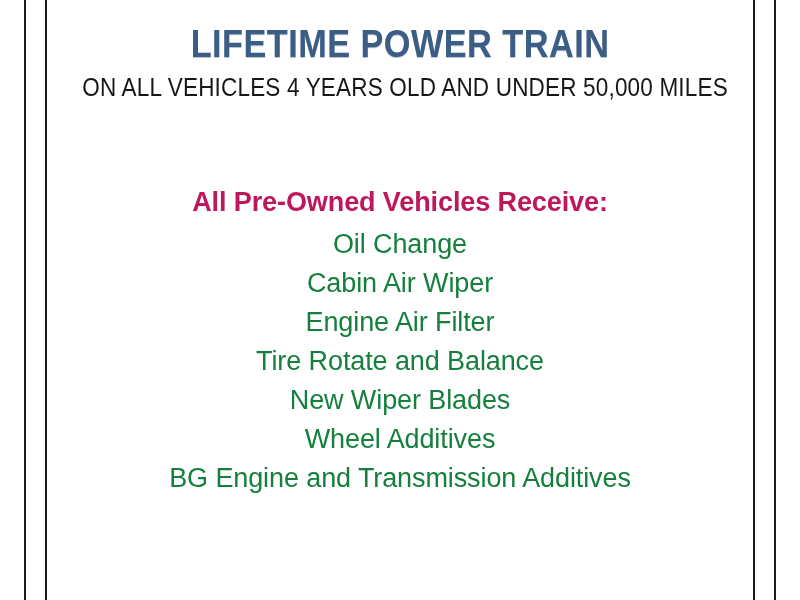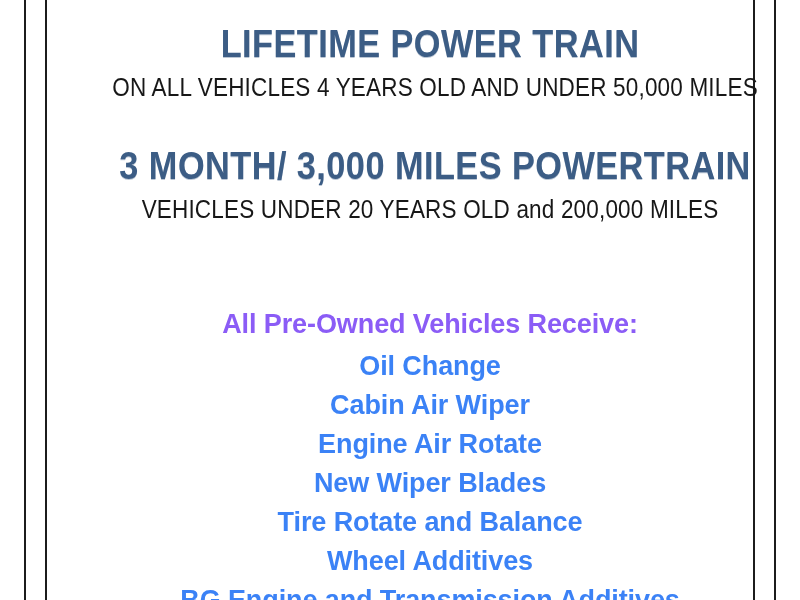--- a/index.html
+++ b/index.html
@@ -32,21 +32,20 @@
   .rule-right-outer { left: 774px; }
 
   
   .content {
     position: absolute;
     left: 47px;
     top: 0;
     width: 706px;
     height: 600px;
     text-align: center;
-    margin-left: 30px;
   }
 
   
   .block-lifetime { padding-top: 22px; }
   .block-three-month { padding-top: 42px; }
 
   .headline {
     color: #3c5d85;
     font-family: "Liberation Sans Narrow", "Liberation Sans", "DejaVu Sans Condensed", sans-serif;
     font-weight: 700;
@@ -72,32 +71,32 @@
     white-space: nowrap;
     margin: 6px 0 0 0;
   }
 
   
   .services {
     padding-top: 84px;
   }
 
   .services-title {
-    color: #8b5cf6;
+    color: #be185d;
     font-weight: 700;
     font-size: 27px;
     line-height: 33px;
     letter-spacing: -0.1px;
     margin: 0 0 6px 0;
     white-space: nowrap;
   }
 
   .service-item {
-    color: #3b82f6;
-    font-weight: 700;
+    color: #15803d;
+    font-weight: 400;
     font-size: 27px;
     line-height: 39px;
     letter-spacing: -0.1px;
     white-space: nowrap;
   }
 </style>
 </head>
 <body>
 
 <div id="flyer">
@@ -107,31 +106,27 @@
   <div class="rule rule-right-inner"></div>
   <div class="rule rule-right-outer"></div>
 
   <div class="content">
 
     <div class="block-lifetime">
       <div class="headline">LIFETIME POWER TRAIN</div>
       <div class="subline">ON ALL VEHICLES 4 YEARS OLD AND UNDER 50,000 MILES</div>
     </div>
 
-    <div class="block-three-month">
-      <div class="headline">3 MONTH/ 3,000 MILES POWERTRAIN</div>
-      <div class="subline">VEHICLES UNDER 20 YEARS OLD and 200,000 MILES</div>
-    </div>
 
     <div class="services">
       <div class="services-title">All Pre-Owned Vehicles Receive:</div>
 
       <div class="service-item">Oil Change</div>
       <div class="service-item">Cabin Air Wiper</div>
-      <div class="service-item">Engine Air Rotate</div>
+      <div class="service-item">Engine Air Filter</div>
+      <div class="service-item">Tire Rotate and Balance</div>
       <div class="service-item">New Wiper Blades</div>
-      <div class="service-item">Tire Rotate and Balance</div>
       <div class="service-item">Wheel Additives</div>
       <div class="service-item">BG Engine and Transmission Additives</div>
     </div>
 
   </div>
 </div>
 
 </body></html>

